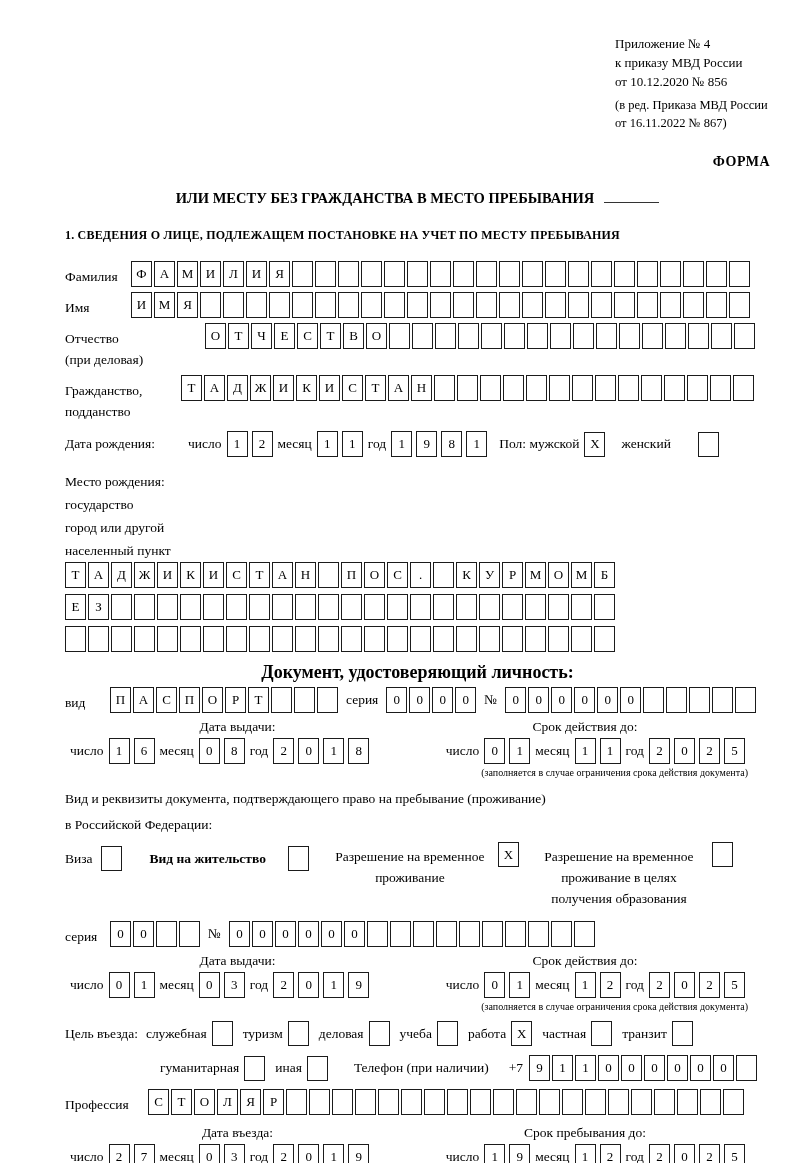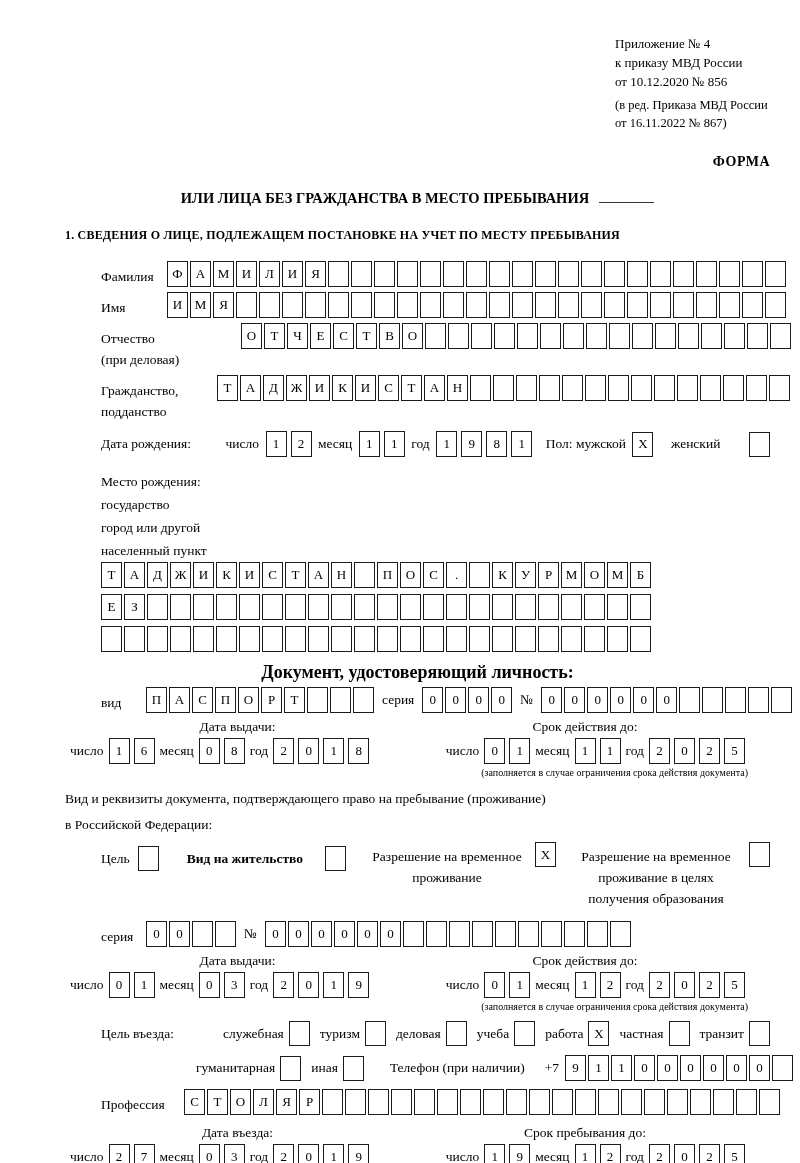--- a/index.html
+++ b/index.html
@@ -11,22 +11,22 @@
   .hdr{margin-left:550px;width:185px;line-height:19px;font-size:13px;}
   .hdr .sub{font-size:12.5px;margin-top:5px;line-height:18px;}
   .forma{text-align:right;font-weight:bold;font-size:14px;margin-top:22px;letter-spacing:.5px;}
 
   
   .title{text-align:center;font-weight:bold;font-size:14.5px;line-height:24px;margin-top:16px;}
   .blank-line{display:inline-block;width:55px;height:13px;border-bottom:1.8px solid #333;margin-left:10px;}
   .sect{font-weight:bold;font-size:12px;margin-top:18px;letter-spacing:.2px;}
 
   
-  .row{display:flex;align-items:flex-start;margin-top:5px;margin-left:36px;}
-  .row.vc{align-items:center;justify-content:space-between;}
+  .row{display:flex;align-items:flex-start;margin-top:5px;}
+  .row.vc{align-items:center;}
   .flabel{flex:none;padding-top:5px;line-height:21px;}
   .cells{display:flex;gap:2px;flex:none;}
   .dcells{gap:4px;}
   .cell{box-sizing:border-box;flex:none;width:21px;height:26px;border:1.6px solid #1b1b1b;
         display:flex;align-items:center;justify-content:center;font-size:13px;background:#fff;}
   .cellstack{display:flex;flex-direction:column;gap:6px;}
   .checkbox{box-sizing:border-box;flex:none;width:21px;height:25px;border:1.6px solid #1b1b1b;
         display:inline-flex;align-items:center;justify-content:center;font-size:13px;background:#fff;}
   .dg-lbl{margin:0 5px;flex:none;}
   .inlbl{margin:0 8px;padding-top:5px;}
@@ -58,21 +58,21 @@
     <div>к приказу МВД России</div>
     <div>от 10.12.2020 № 856</div>
     <div class="sub">
       <div>(в ред. Приказа МВД России</div>
       <div>от 16.11.2022 № 867)</div>
     </div>
   </div>
   <div class="forma">ФОРМА</div>
 
   <div class="title">
-    <div><span>ИЛИ ЛИЦА БЕЗ ГРАЖДАНСТВА В МЕСТО ПРЕБЫВАНИЯ</span><span class="blank-line"></span></div>
+    <div><span>ИЛИ МЕСТУ БЕЗ ГРАЖДАНСТВА В МЕСТО ПРЕБЫВАНИЯ</span><span class="blank-line"></span></div>
   </div>
 
   <div class="sect">1. СВЕДЕНИЯ О ЛИЦЕ, ПОДЛЕЖАЩЕМ ПОСТАНОВКЕ НА УЧЕТ ПО МЕСТУ ПРЕБЫВАНИЯ</div>
 
   <div class="row" style="margin-top:18px;">
     <span class="flabel" style="width:66px;">Фамилия</span>
     <span class="cells">
         <span class="cell">Ф</span>
         <span class="cell">А</span>
         <span class="cell">М</span>
@@ -401,21 +401,21 @@
   </div>
   <div class="note">(заполняется в случае ограничения срока действия документа)</div>
 
   <div class="para">
     <div>Вид и реквизиты документа, подтверждающего право на пребывание (проживание)</div>
     <div>в Российской Федерации:</div>
   </div>
 
   <div class="row rvp-opts">
     <span class="opt-inline">
-      <span>Цель</span>
+      <span>Виза</span>
       <span class="checkbox"></span>
     </span>
     <span class="opt-inline" style="margin-left:28px;font-weight:bold;">
       <span>Вид на жительство</span>
       <span class="checkbox" style="margin-left:14px;"></span>
     </span>
     <span class="opt-block" style="margin-left:22px;">
       <span class="opt-text" style="width:158px;">Разрешение на временное проживание</span>
       <span class="checkbox">X</span>
     </span>

